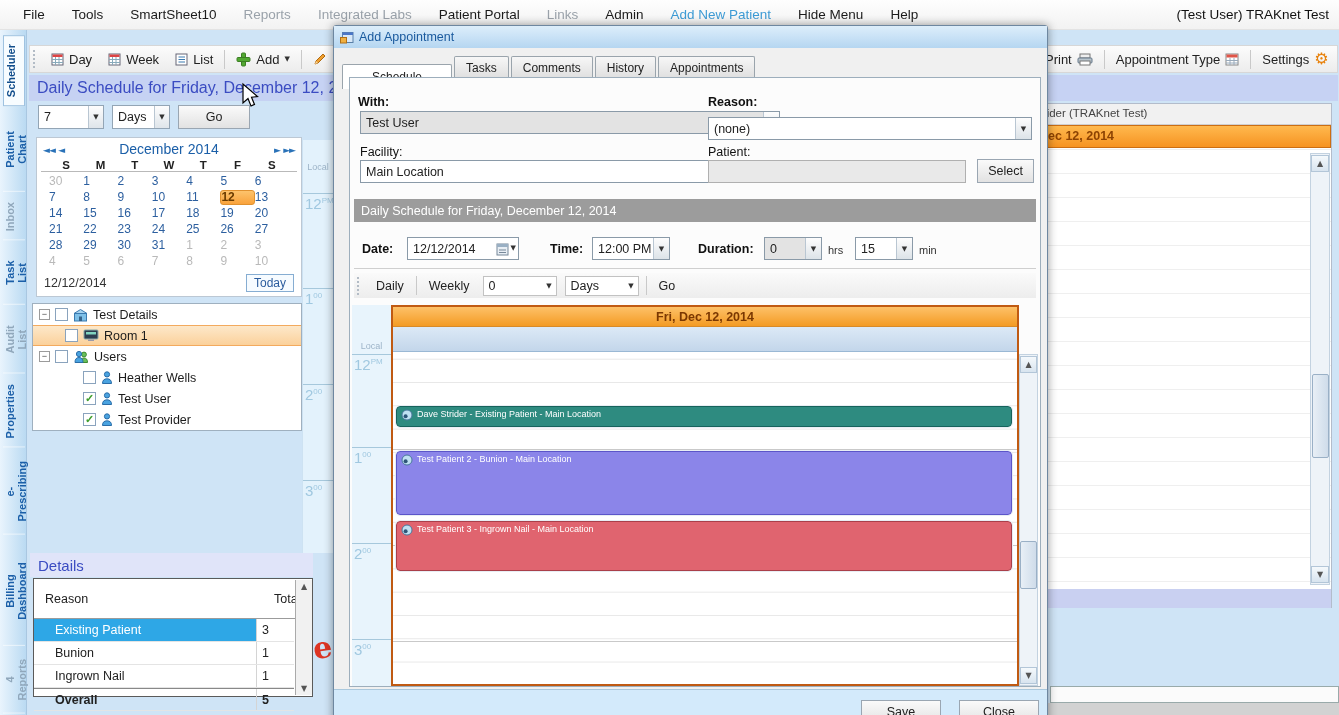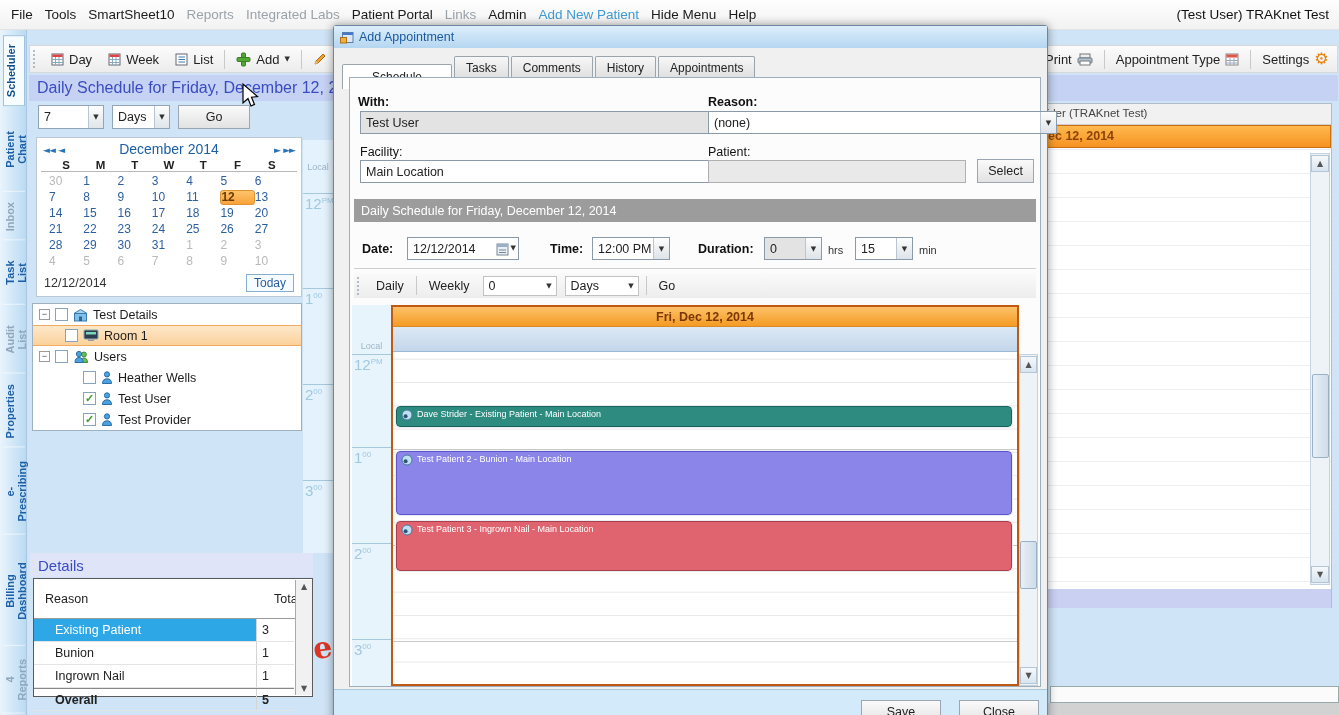--- a/index.html
+++ b/index.html
@@ -1,20 +1,20 @@
 <!DOCTYPE html>
 <html><head>
 <meta charset="utf-8">
 <style>
 *{margin:0;padding:0;box-sizing:border-box}
 body{background:#8f98a2}
 .root{position:relative;width:1339px;height:715px;overflow:hidden;background:#cfe4f6;font-family:"Liberation Sans",sans-serif;color:#222}
 
 .menubar{position:absolute;left:0;top:0;right:0;height:30px;background:linear-gradient(#fefefe,#f2f2f2);border-bottom:1px solid #e3e3e3;display:flex;align-items:center;font-size:13.5px;z-index:4}
-#menu-items{display:flex;align-items:center;gap:12px;padding-left:11px}
+#menu-items{display:flex;align-items:center;gap:27px;padding-left:23px}
 .mitem{white-space:nowrap;color:#1b1b1b}
 .mitem.muted{color:#9aa2aa}
 .mitem.link{color:#3d9bd5}
 .user-info{position:absolute;right:10px;color:#111}
 
 .sidetabs{position:absolute;left:0;top:30px;bottom:0;width:27px;background:linear-gradient(to right,#e9f4fd,#badaf2);border-right:1px solid #a9c7e1;display:flex;flex-direction:column;padding-top:4px;z-index:3}
 .vtab{writing-mode:vertical-rl;transform:rotate(180deg);font-size:11px;font-weight:bold;color:#1b5fa8;padding:8px 1px;margin:1px 1px 1px 3px;text-align:center;border-top:1px solid rgba(255,255,255,.6)}
 .vtab.active{background:#f7fcff;border:1px solid #9fc2e0;color:#124e8c}
 .vtab.muted{color:#90a7bb}
 
@@ -471,21 +471,21 @@
       </div>
     <div class="dlg-content">
       <span class="flabel" style="left:8px;top:17px">With:</span>
       <div class="dsel gray" style="left:10px;top:33px;width:420px">
           <span>Test User</span>
           <span class="abox">
             <span class="darr">▼</span>
           </span>
         </div>
       <span class="flabel" style="left:358px;top:17px">Reason:</span>
-      <div class="dsel" style="left:358px;top:33px;width:349px">
+      <div class="dsel" style="left:358px;top:39px;width:324px">
           <span>(none)</span>
           <span class="abox">
             <span class="darr">▼</span>
           </span>
         </div>
       <span class="flabel2" style="left:10px;top:67px">Facility:</span>
       <div class="dsel" style="left:10px;top:82px;width:420px">
           <span>Main Location</span>
           <span class="abox">
             <span class="darr">▼</span>

